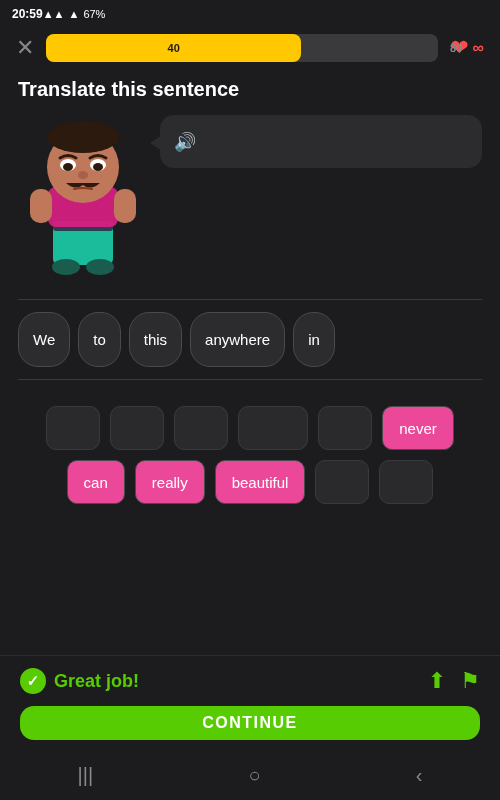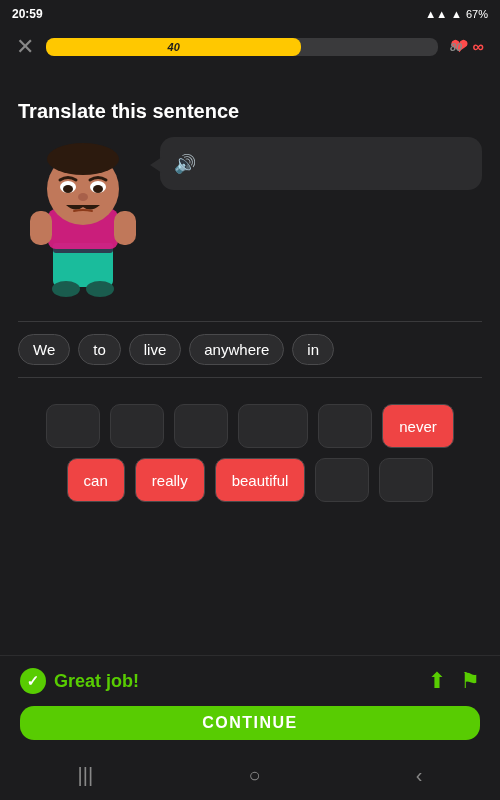--- a/index.html
+++ b/index.html
@@ -9,21 +9,20 @@
       background: #1a1a2e;
       font-family: 'Arial', sans-serif;
       overflow: hidden;
       position: relative;
       background-color: #1c1c1e;
     }
 
     
     .status-bar {
       display: flex;
-      justify-content: space-between;
       align-items: center;
       padding: 6px 12px;
       background: #1c1c1e;
       height: 28px;
     }
     .status-left {
       font-size: 12px;
       color: #fff;
       font-weight: bold;
     }
@@ -44,26 +43,25 @@
       background: #1c1c1e;
     }
     .close-btn {
       font-size: 22px;
       color: #888;
       cursor: pointer;
       line-height: 1;
     }
     .progress-bar-container {
       flex: 1;
-      height: 18px;
+      height: 28px;
       background: #3a3a3c;
       border-radius: 8px;
       position: relative;
       overflow: visible;
-      font-style: italic;
     }
     .progress-bar-fill {
       height: 100%;
       background: #ffc800;
       border-radius: 8px;
       position: relative;
     }
     .progress-label {
       position: absolute;
       top: 50%;
@@ -99,21 +97,20 @@
     
     .main-content {
       padding: 10px 18px 0 18px;
       background: #1c1c1e;
     }
     .translate-title {
       font-size: 20px;
       font-weight: bold;
       color: #fff;
       margin-bottom: 14px;
-      margin-top: 24px;
     }
 
     
     .character-row {
       display: flex;
       align-items: flex-start;
       gap: 12px;
       margin-bottom: 20px;
     }
     .character-area {
@@ -157,40 +154,40 @@
       gap: 8px;
       padding: 12px 0;
       border-top: 1px solid #3a3a3c;
       border-bottom: 1px solid #3a3a3c;
       margin-bottom: 10px;
     }
     .word-chip {
       background: #2c2c2e;
       border: 1.5px solid #4a4a4c;
       border-radius: 20px;
-      padding: 6px 14px;
+      padding: 18px 14px;
       font-size: 15px;
       color: #fff;
       cursor: pointer;
     }
 
     
     .word-bank-area {
       padding: 16px 0 10px 0;
       min-height: 140px;
     }
     .word-bank-row {
       display: flex;
       flex-wrap: wrap;
       gap: 10px;
       margin-bottom: 10px;
       justify-content: center;
     }
     .bank-chip {
-      background: #ef4444;
+      background: #ec4899;
       border: 1.5px solid #4a4a4c;
       border-radius: 10px;
       padding: 10px 16px;
       font-size: 15px;
       color: #fff;
       cursor: pointer;
       min-width: 44px;
       min-height: 44px;
       display: flex;
       align-items: center;
@@ -350,21 +347,21 @@
     </div>
 
     <div class="speech-bubble">
       <span class="sound-icon">🔊</span>
     </div>
   </div>
 
   <div class="answer-row">
     <span class="word-chip">We</span>
     <span class="word-chip">to</span>
-    <span class="word-chip">live</span>
+    <span class="word-chip">this</span>
     <span class="word-chip">anywhere</span>
     <span class="word-chip">in</span>
   </div>
 </div>
 
 <div class="word-bank-area">
   <div class="word-bank-row">
     <span class="bank-chip empty"></span>
     <span class="bank-chip empty"></span>
     <span class="bank-chip empty"></span>

